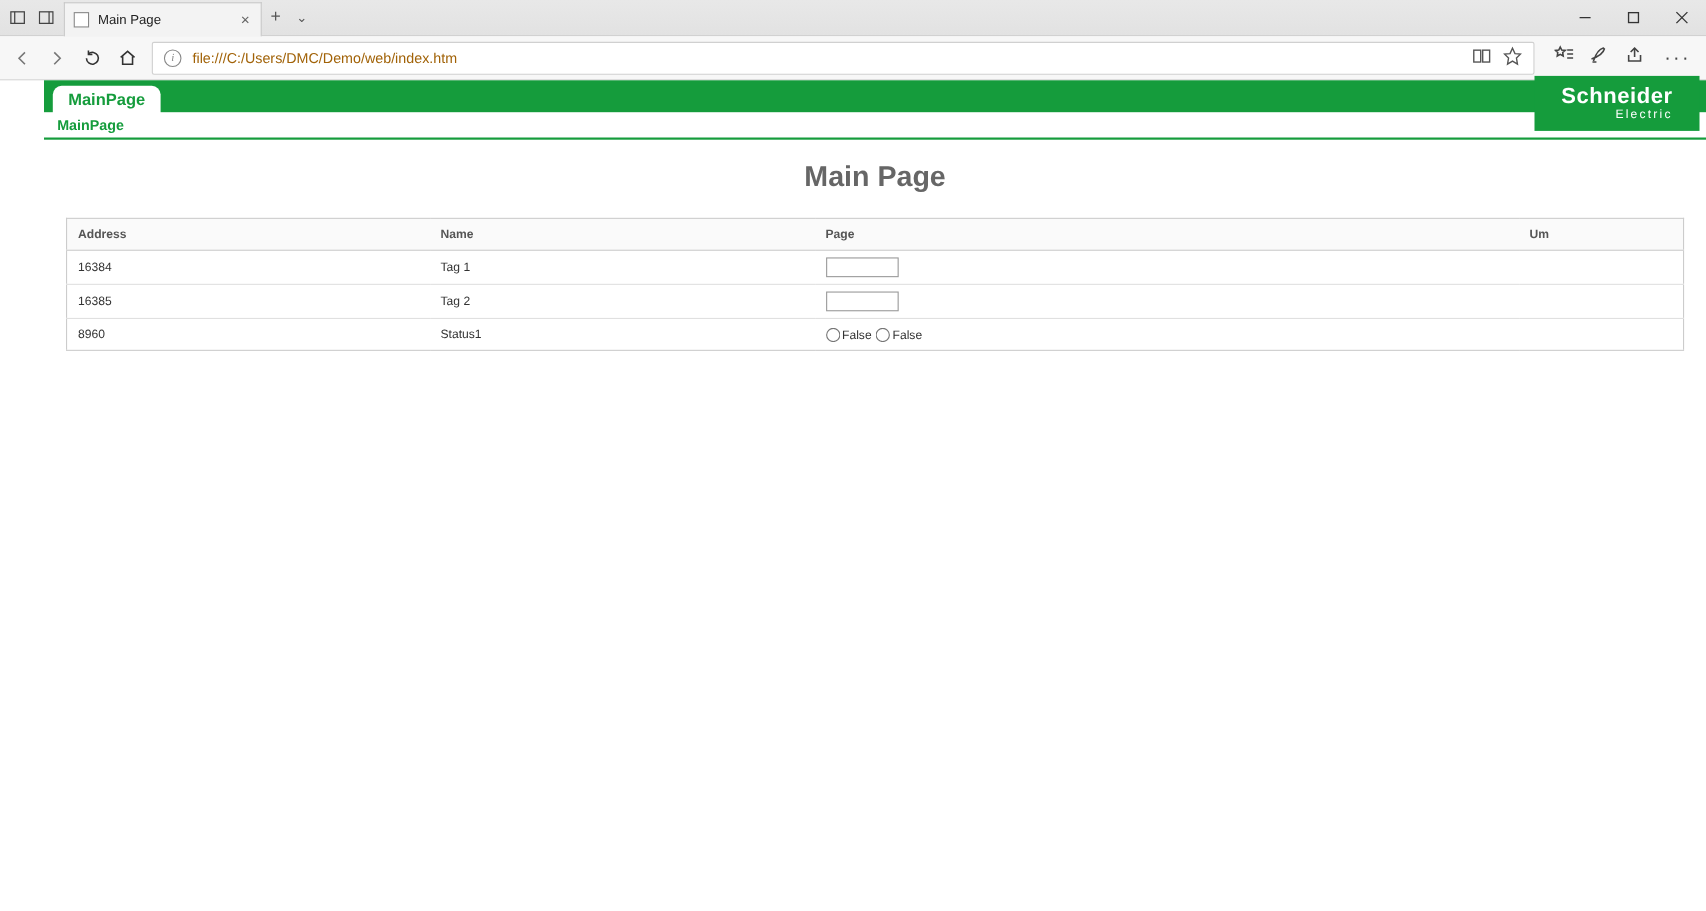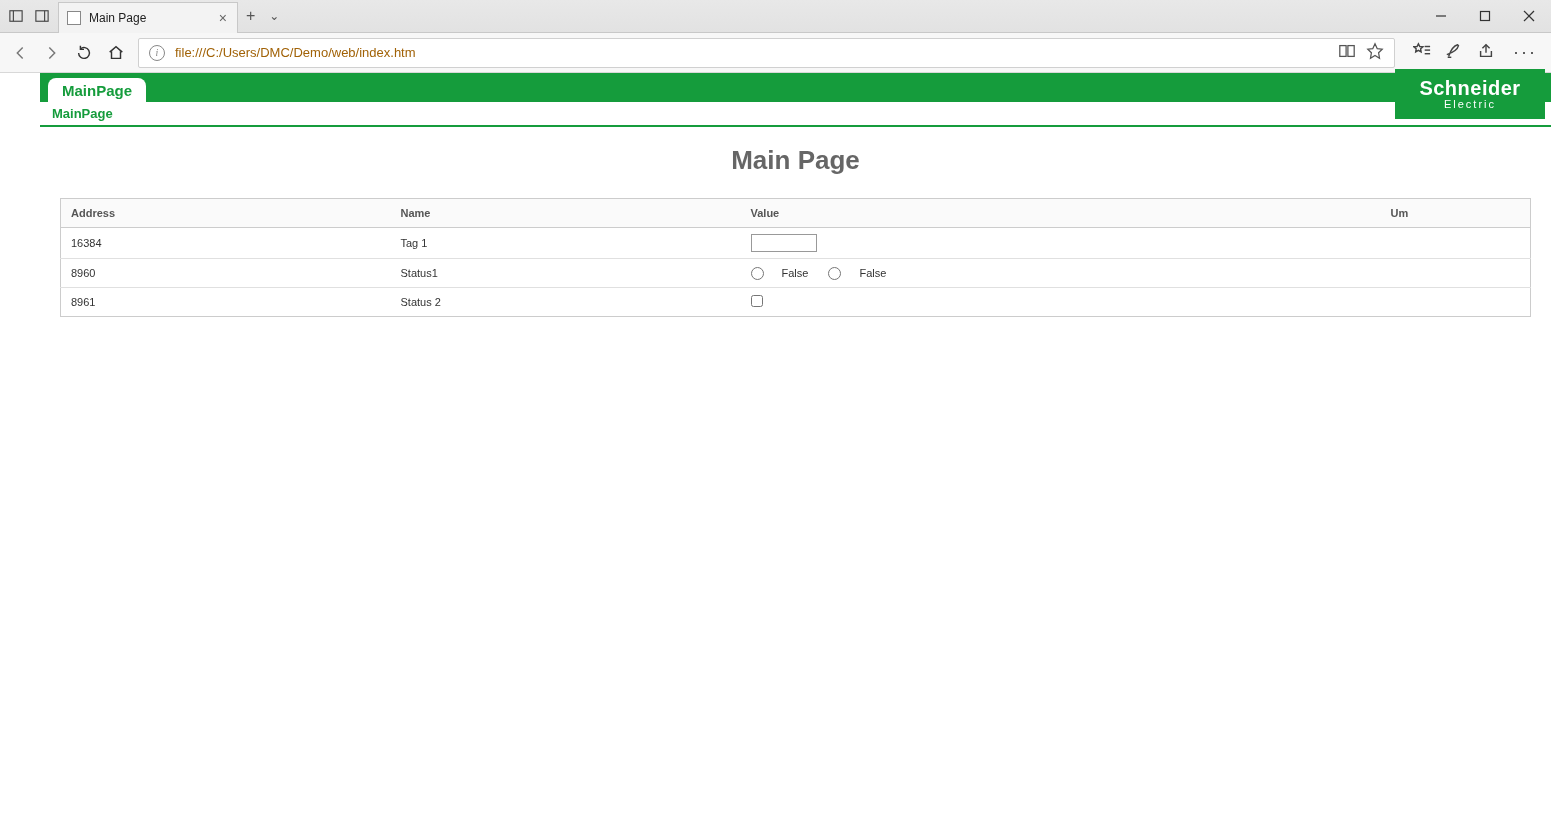--- a/index.html
+++ b/index.html
@@ -59,21 +59,21 @@
     background:#fff; color:#159c3c; font-weight:bold; font-size:15px;
     padding:4px 14px 4px 14px; margin-left:8px;
     border-top-left-radius:8px; border-top-right-radius:8px;
     position:relative; top:1px;
   }
   .brand {
     position:absolute; right:6px; top:-4px; height:50px; width:150px;
     background:#159c3c; display:flex; align-items:center; justify-content:center;
     z-index:5;
   }
-  .brand-text { color:#fff; font-family:Arial,sans-serif; text-align:center; line-height:1.05;}
+  .brand-text { color:#fff; font-family:Arial,sans-serif; text-align:right; line-height:1.05;}
   .brand-top { font-size:20px; font-weight:bold; letter-spacing:0.5px;}
   .brand-bot { font-size:11px; letter-spacing:2px; }
   .subbar {
     background:#fff; border-bottom:2px solid #159c3c; padding:4px 12px;
     color:#159c3c; font-weight:bold; font-size:13px;
   }
 
   .content { padding:18px 20px; }
   h1.page-title { text-align:center; color:#666; font-size:26px; font-weight:bold; margin-bottom:22px;}
 
@@ -91,21 +91,21 @@
   }
   table.data tr:last-child td { border-bottom:1px solid #ccc; }
   .col-addr { width:330px; }
   .col-name { width:350px; }
   .col-value { width:auto; }
   .col-um { width:150px; text-align:left;}
   .value-input {
     width:66px; height:18px; border:1px solid #999; background:#fff;
     font-size:11px; padding:0 2px;
   }
-  .radio-wrap { display:flex; align-items:center; gap:16px; font-size:11px;}
+  .radio-wrap { display:flex; align-items:flex-end; gap:0; font-size:11px;}
   .radio-wrap input { margin:0 2px 0 4px;}
   .radio-wrap input:first-child { margin-left:0;}
   .chk { width:12px; height:12px; }
 </style>
 </head>
 <body>
 
 <div class="chrome">
 
   <div class="titlebar">
@@ -223,46 +223,46 @@
   <div class="subbar">MainPage</div>
 
   <div class="content">
     <h1 class="page-title">Main Page</h1>
 
     <table class="data">
       <thead>
         <tr>
           <th class="col-addr">Address</th>
           <th class="col-name">Name</th>
-          <th class="col-value">Value</th>
+          <th class="col-value">Page</th>
           <th class="col-um">Um</th>
         </tr>
       </thead>
       <tbody id="table-body">
           <tr>
             <td class="col-addr">16384</td>
             <td class="col-name">Tag 1</td>
+            <td class="col-value"><input type="text" class="value-input" style=""></td>
+            <td class="col-um"></td>
+          </tr>
+          <tr>
+            <td class="col-addr">16385</td>
+            <td class="col-name">Tag 2</td>
             <td class="col-value"><input type="text" class="value-input" style=""></td>
             <td class="col-um"></td>
           </tr>
           <tr>
             <td class="col-addr">8960</td>
             <td class="col-name">Status1</td>
             <td class="col-value">
               <span class="radio-wrap">
                 <input type="radio" style="">
                 <span>False</span>
                 <input type="radio" style="">
                 <span>False</span>
               </span>
             </td>
             <td class="col-um"></td>
           </tr>
-          <tr>
-            <td class="col-addr">8961</td>
-            <td class="col-name">Status 2</td>
-            <td class="col-value"><input type="checkbox" class="chk" style=""></td>
-            <td class="col-um"></td>
-          </tr>
         </tbody>
     </table>
   </div>
 </div>
 
 </body></html>

